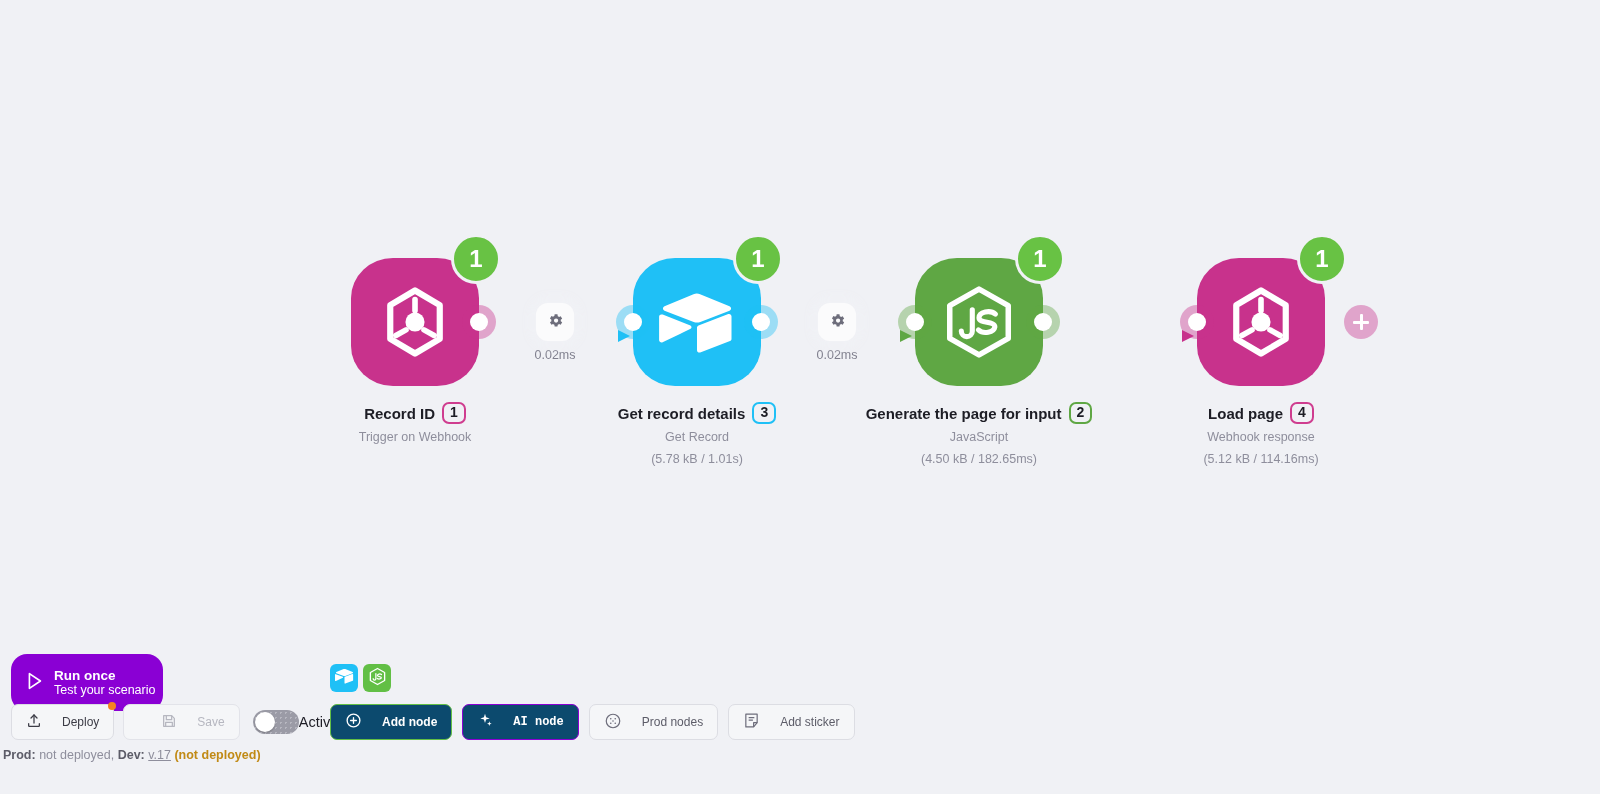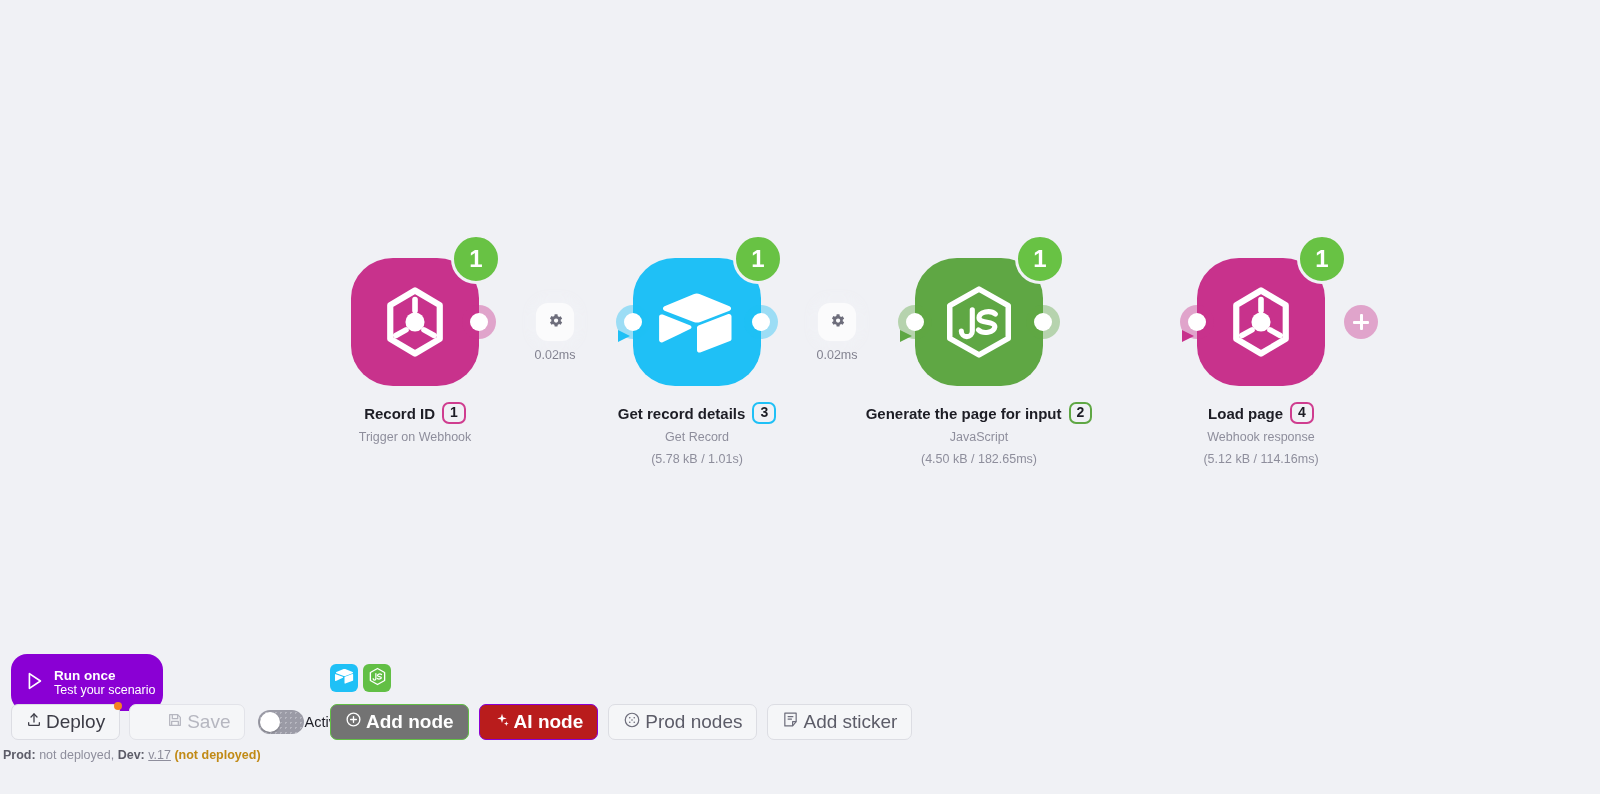--- a/index.html
+++ b/index.html
@@ -219,23 +219,23 @@
     display: flex;
     align-items: center;
     gap: 9px;
   }
 
   .btn {
     height: 36px;
     border-radius: 7px;
     display: flex;
     align-items: center;
-    gap: 4px;
+    gap: 20px;
     padding: 0 14px;
-    font-size: 19px;
+    font-size: 12px;
     background: #f5f6f8;
     border: 1px solid #dcdde3;
     color: #3c3c46;
     cursor: pointer;
     white-space: nowrap;
   }
   .btn.ghost-disabled {
     color: #b6b7c0;
     border-color: #e2e3e9;
     cursor: default;
@@ -316,30 +316,31 @@
 
   .right-row {
     position: absolute;
     left: 330px;
     top: 58px;
     display: flex;
     align-items: center;
     gap: 10px;
   }
   .btn.green {
-    background: #737373;
+    background: #0c4a6e;
     border-color: #62bf45;
     color: #ffffff;
     font-weight: bold;
   }
   .btn.purple {
-    background: #b91c1c;
+    background: #0c4a6e;
     border-color: #8a00d4;
     color: #ffffff;
     font-weight: bold;
+    font-family: Liberation Mono, monospace;
   }
   .btn.plain { color: #5c5c68; }
 </style>
 </head>
 <body>
 
 <div id="canvas">
 
   <div id="flow">
 

